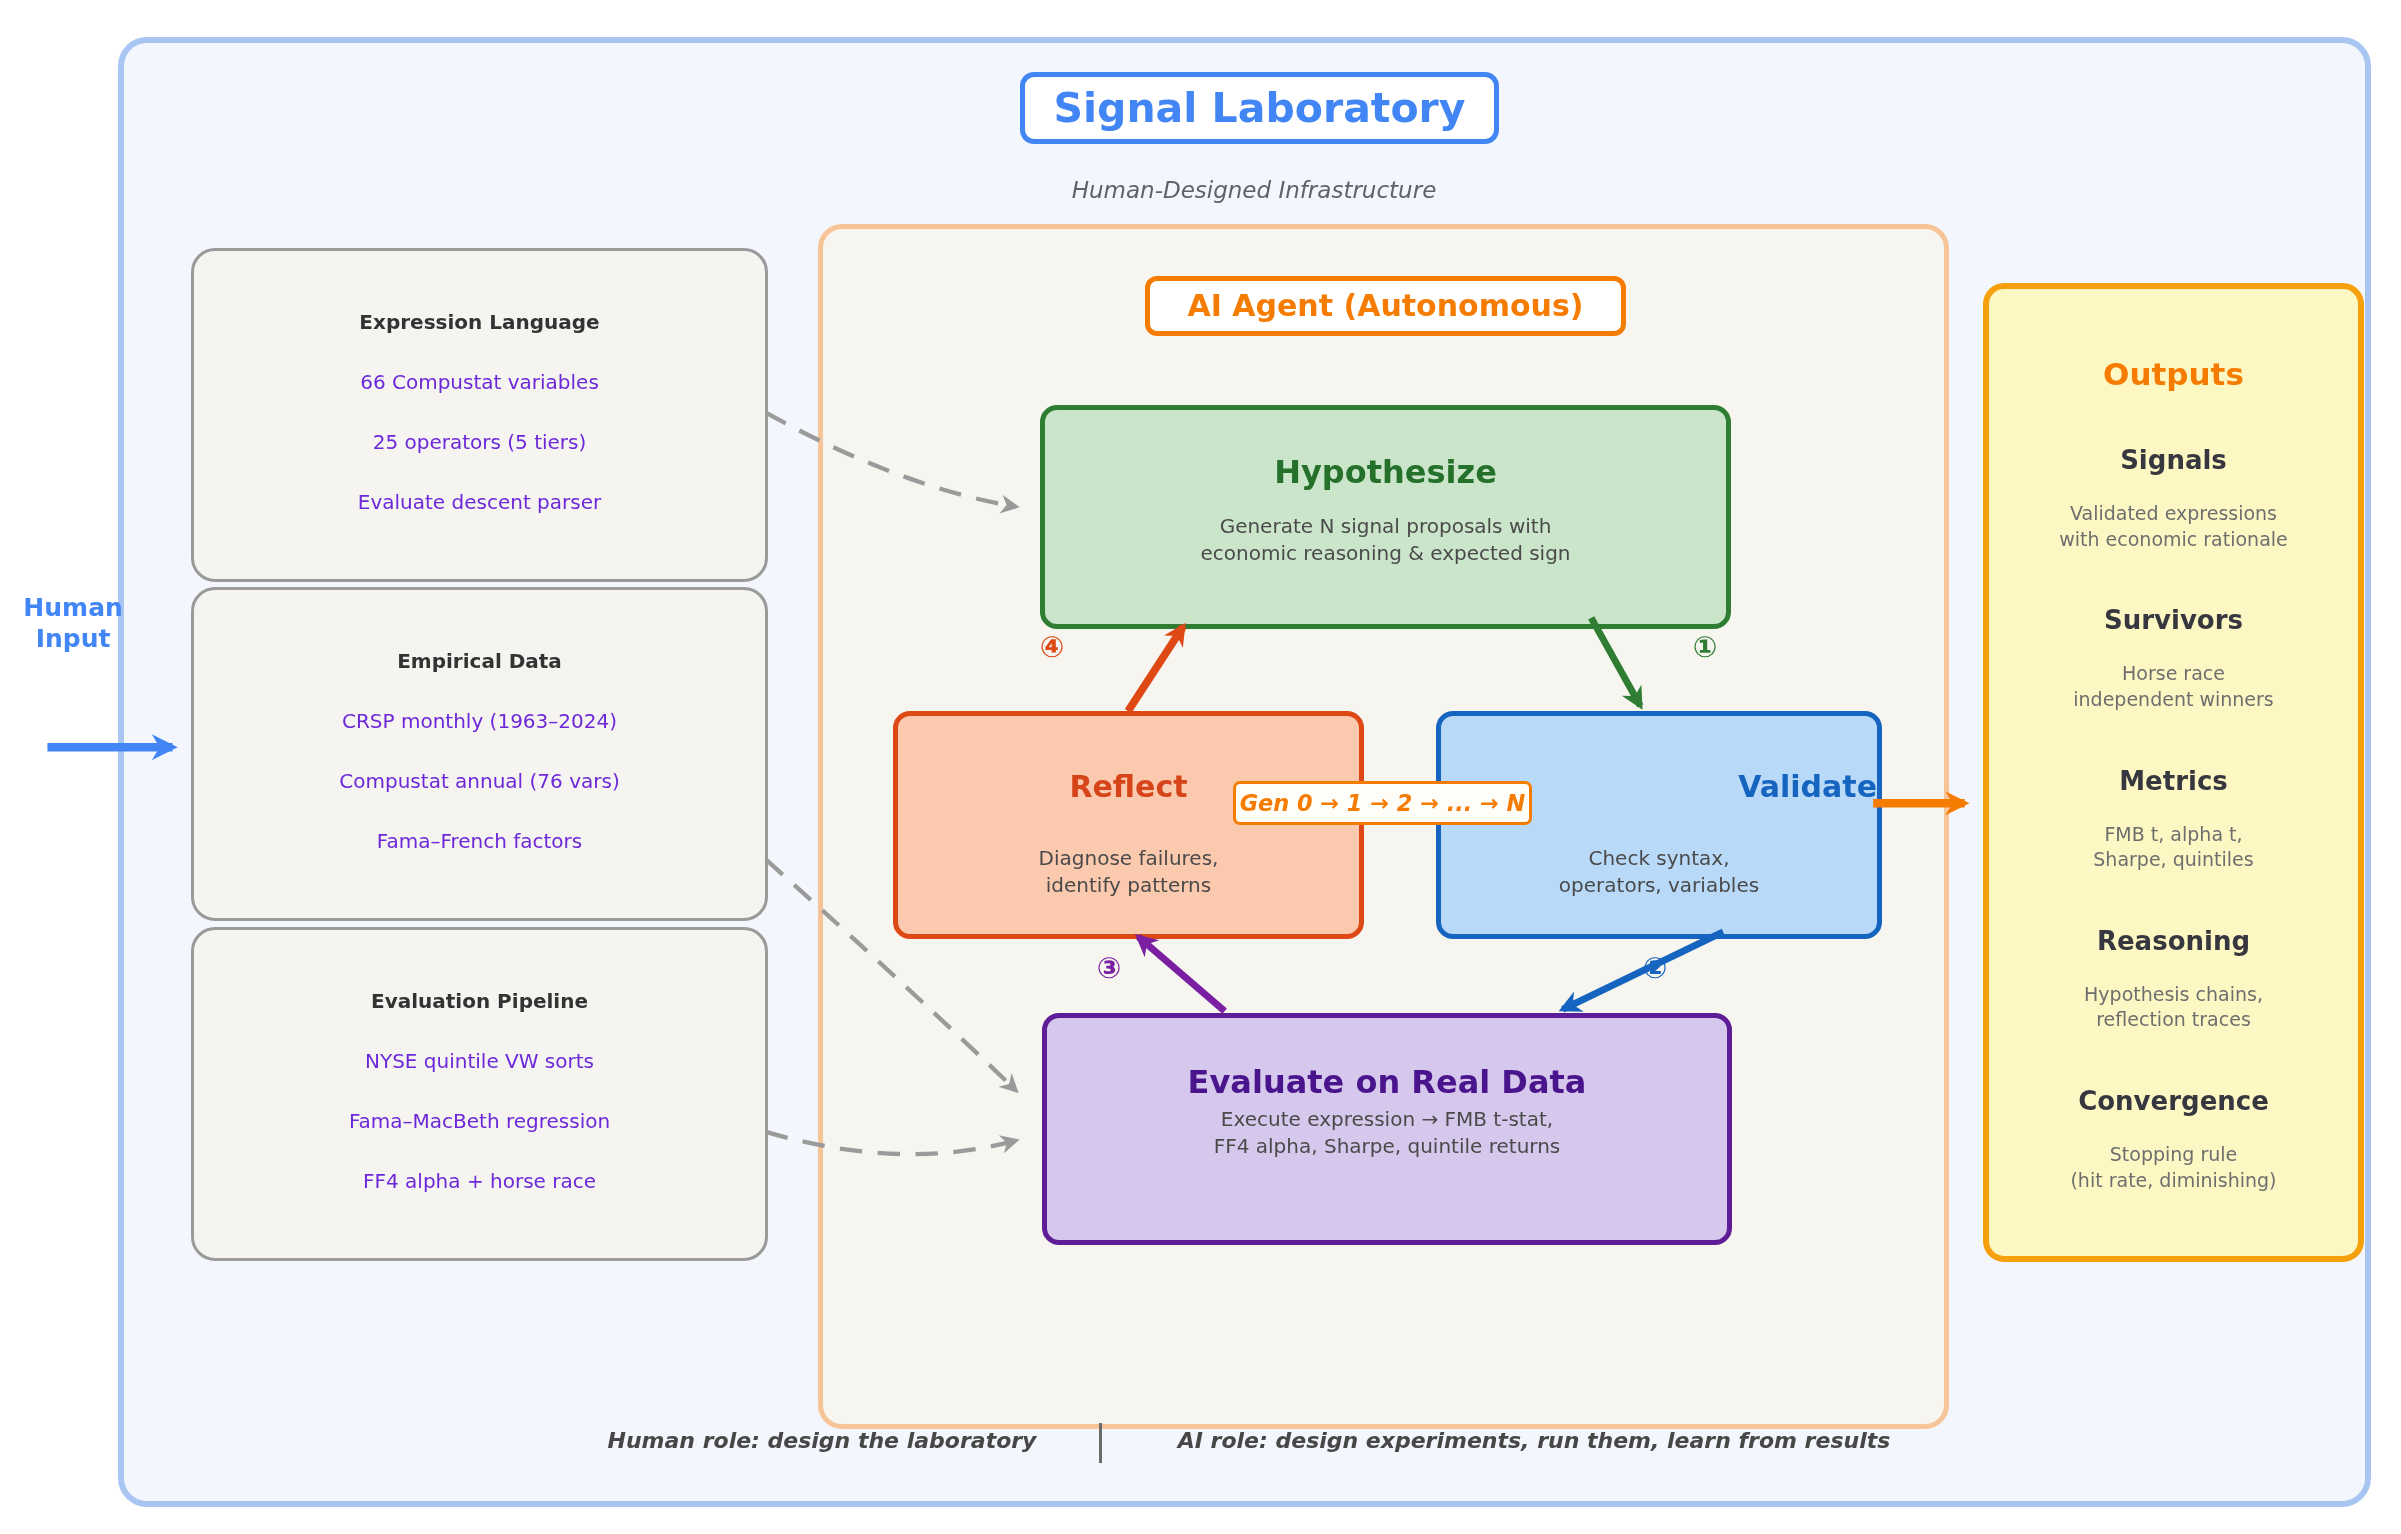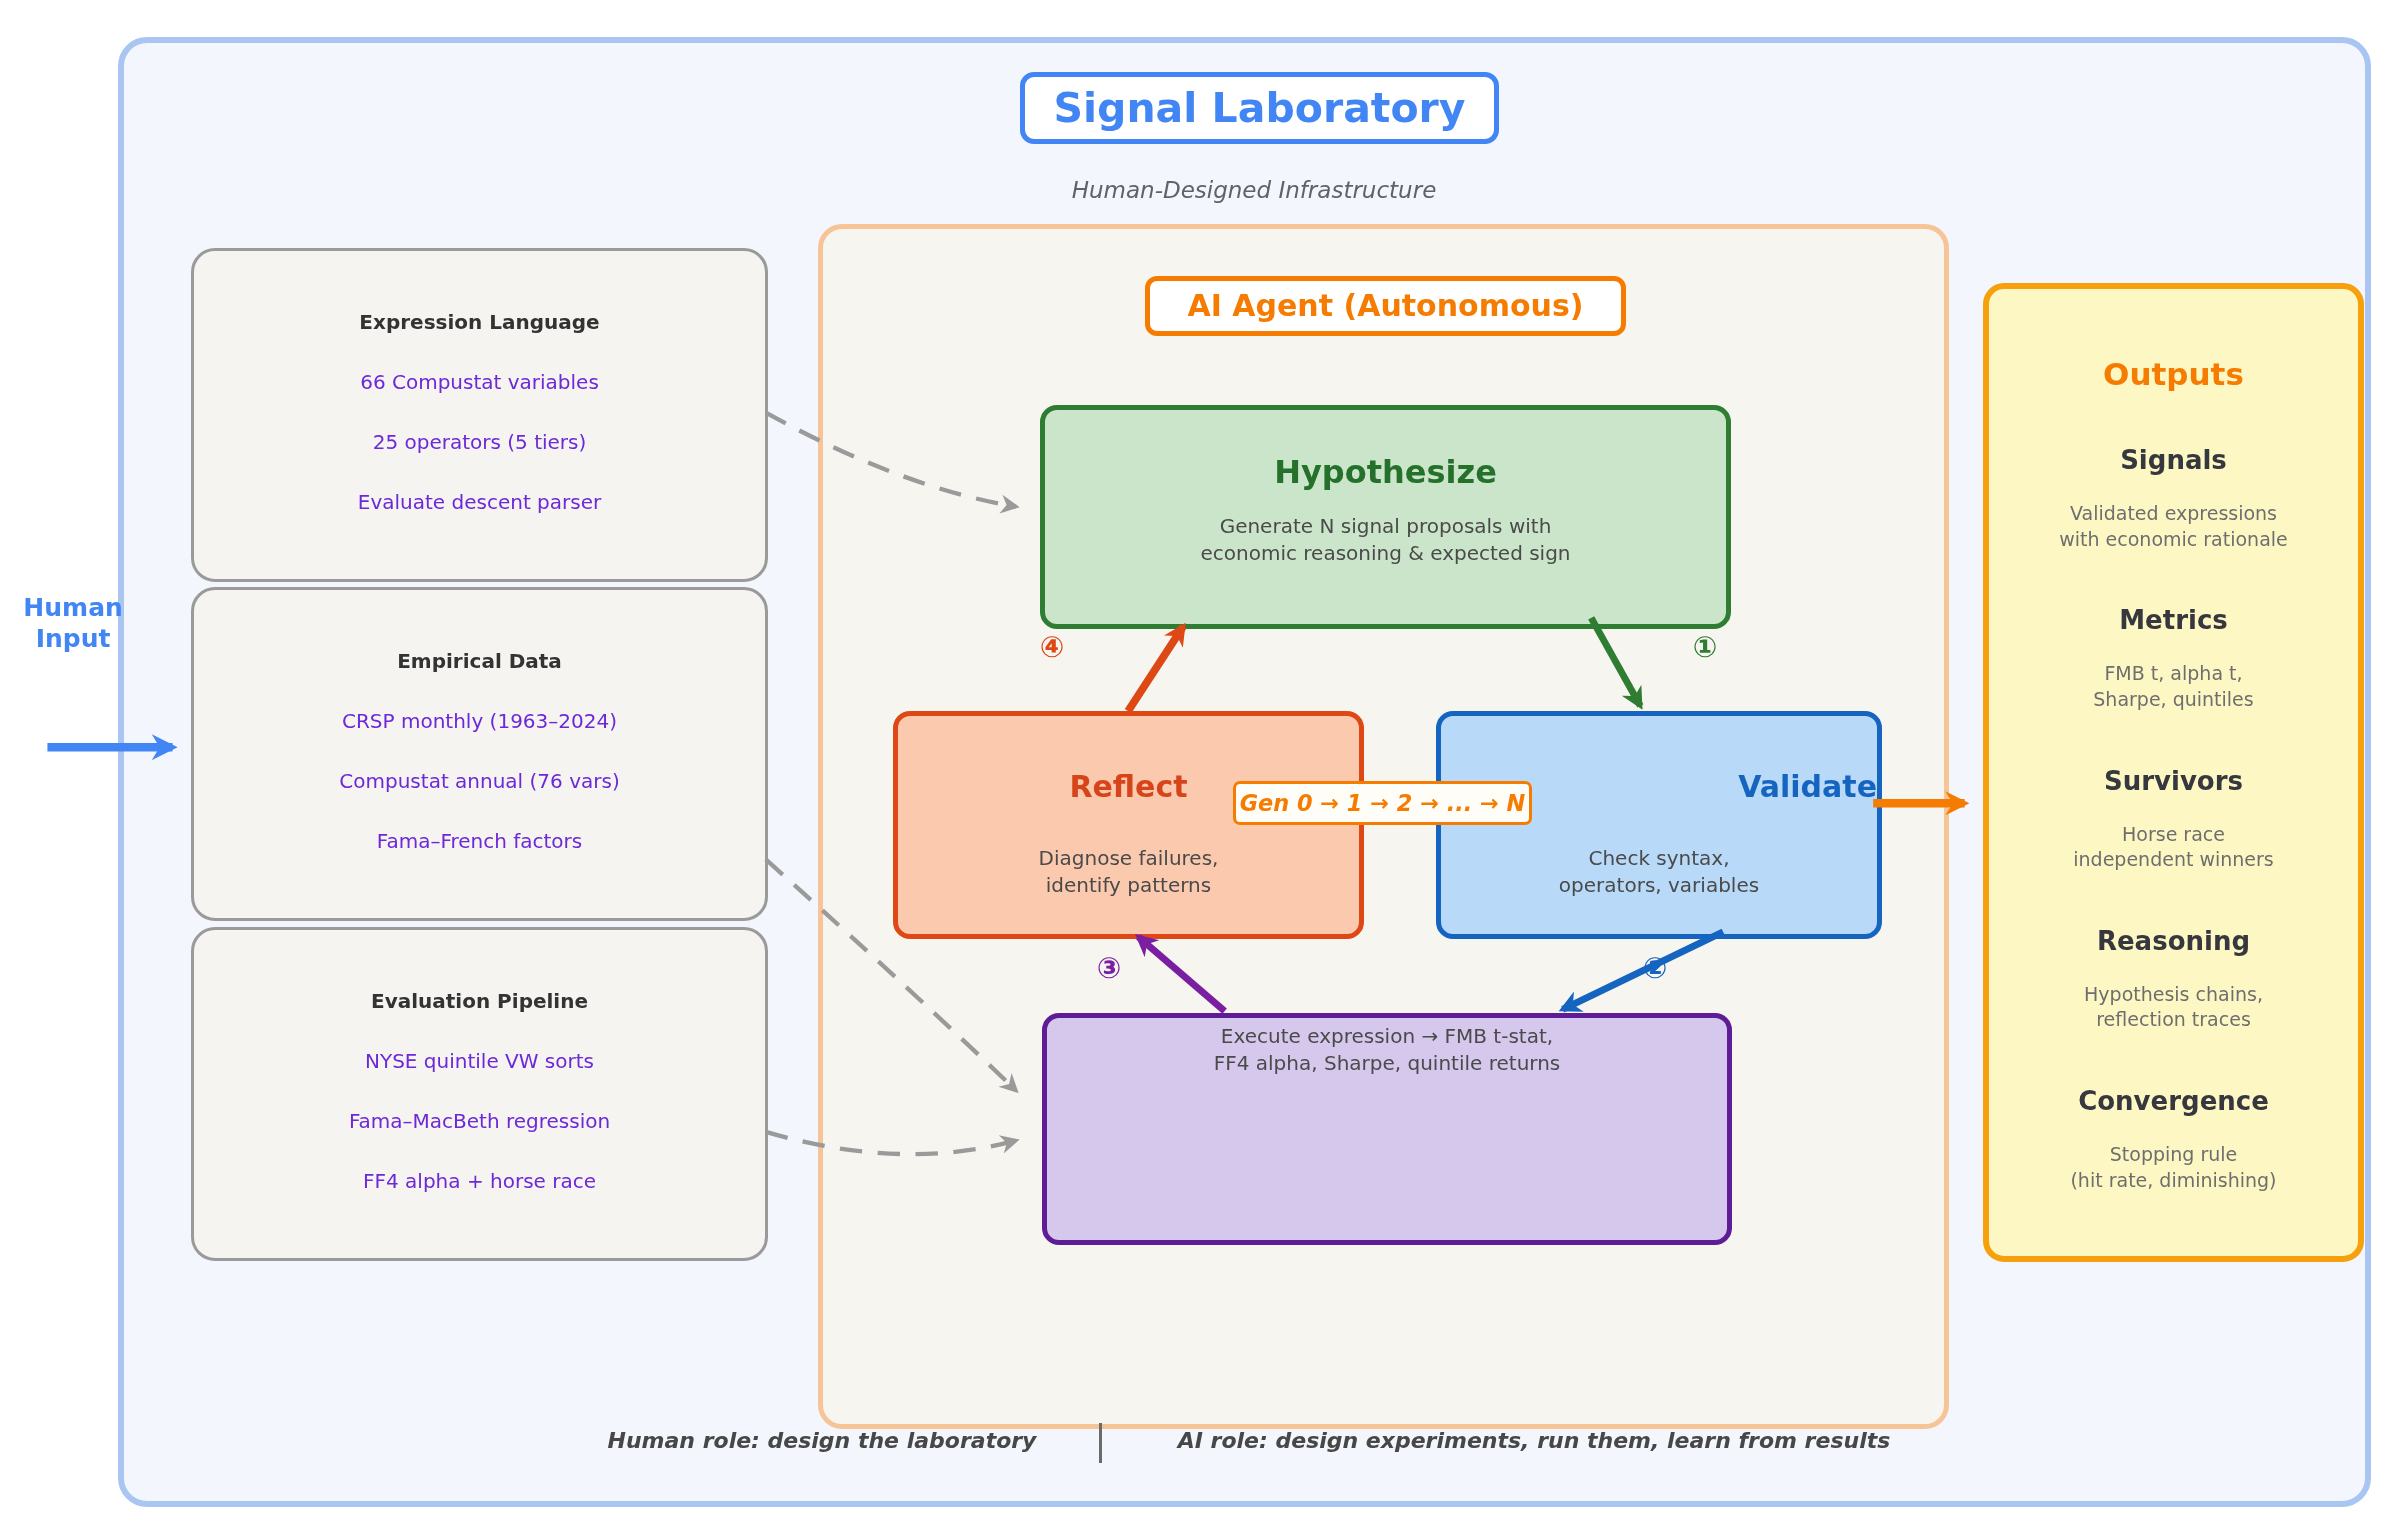--- a/index.html
+++ b/index.html
@@ -132,47 +132,48 @@
 identify patterns</div>
 </div>
 
 <div class="abs node validate center">
   <div class="node-title">Validate</div>
   <div class="node-body pre">Check syntax,
 operators, variables</div>
 </div>
 
 <div class="abs node evaluate center">
+  <div class="node-title">Evaluate on Real Data</div>
   <div class="node-body pre">Execute expression → FMB t-stat,
 FF4 alpha, Sharpe, quintile returns</div>
 </div>
 
 <div class="abs gen-label center">Gen 0 → 1 → 2 → ... → N</div>
 
 <div class="abs marker m1 center">①</div>
 <div class="abs marker m2 center">②</div>
 <div class="abs marker m3 center">③</div>
 <div class="abs marker m4 center">④</div>
 
 <div class="abs outputs center">
   <div class="out-title">Outputs</div>
   <div class="sec sec-signals">
     <div class="out-sec-title">Signals</div>
     <div class="out-sec-body pre">Validated expressions
 with economic rationale</div>
   </div>
   <div class="sec">
+    <div class="out-sec-title">Survivors</div>
+    <div class="out-sec-body pre">Horse race
+independent winners</div>
+  </div>
+  <div class="sec">
     <div class="out-sec-title">Metrics</div>
     <div class="out-sec-body pre">FMB t, alpha t,
 Sharpe, quintiles</div>
-  </div>
-  <div class="sec">
-    <div class="out-sec-title">Survivors</div>
-    <div class="out-sec-body pre">Horse race
-independent winners</div>
   </div>
   <div class="sec">
     <div class="out-sec-title">Reasoning</div>
     <div class="out-sec-body pre">Hypothesis chains,
 reflection traces</div>
   </div>
   <div class="sec">
     <div class="out-sec-title">Convergence</div>
     <div class="out-sec-body pre">Stopping rule
 (hit rate, diminishing)</div>

